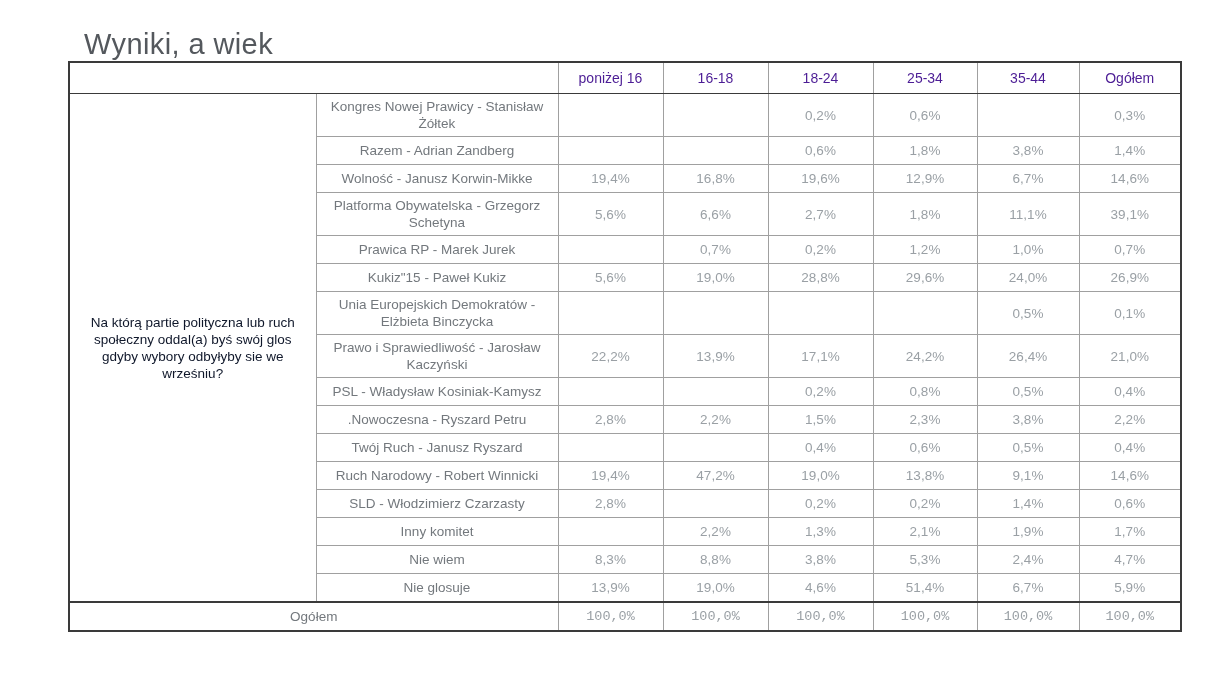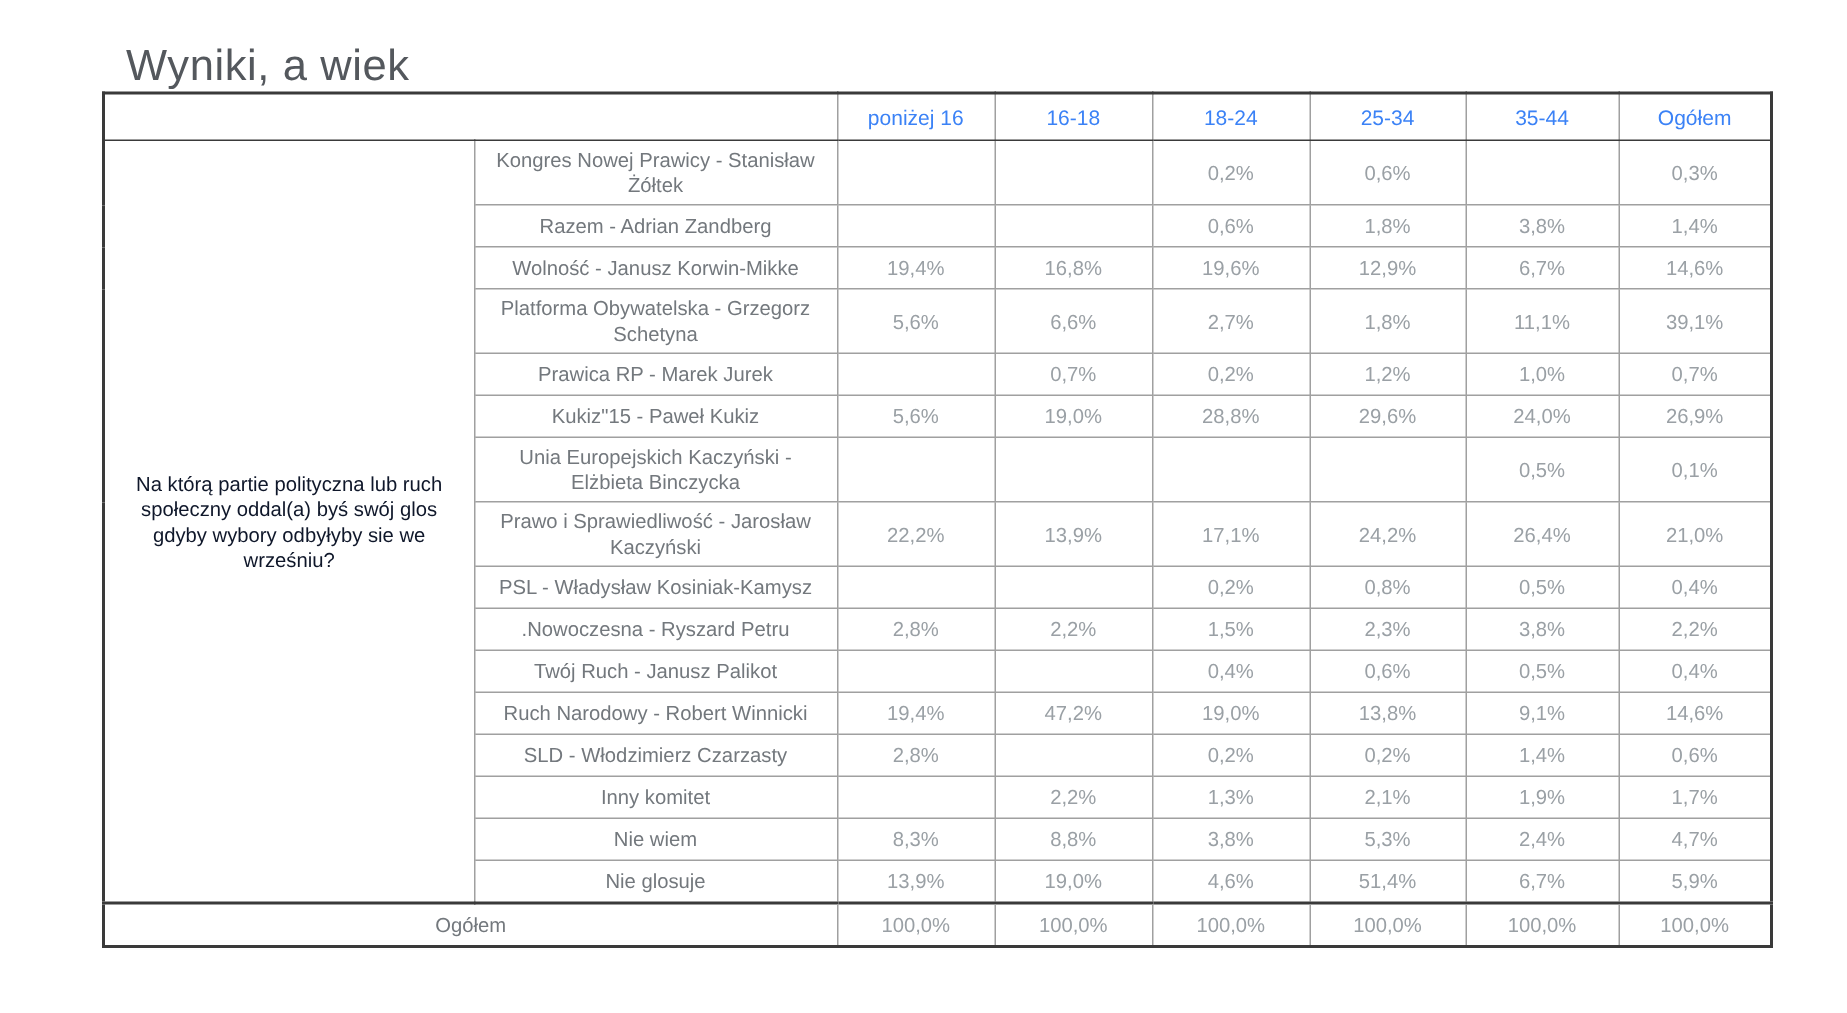--- a/index.html
+++ b/index.html
@@ -38,21 +38,21 @@
   th, td {
     border: 1px solid #a0a0a0;
     padding: 4px 6px;
     text-align: center;
     vertical-align: middle;
     line-height: 17px;
   }
   thead th {
     height: 22px;
     font-weight: normal;
-    color: #3b82f6;
+    color: #4c1d95;
     font-size: 14px;
     border-bottom: 1px solid #3a3a3a;
   }
   tbody td { height: 19px; }
   td.question-cell {
     color: #0f172a;
     padding: 4px 20px;
   }
   td.party-cell {
     color: #73787d;
@@ -60,21 +60,21 @@
   td.value-cell {
     color: #9aa0a5;
   }
   tfoot td {
     height: 19px;
     border-top: 2px solid #3a3a3a;
   }
   td.footer-label {
     color: #73787d;
   }
-  tfoot td.value-cell { color: #9aa0a5; }
+  tfoot td.value-cell { color: #9aa0a5; font-family: Liberation Mono, monospace; }
 </style>
 </head>
 <body>
 
 <div class="page">
   <h1 class="title">Wyniki, a wiek</h1>
 
   <table class="results-table">
     <colgroup>
       <col style="width:247px">
@@ -149,21 +149,21 @@
         <tr>
           <td class="party-cell">Kukiz"15 - Paweł Kukiz</td>
           <td class="value-cell">5,6%</td>
           <td class="value-cell">19,0%</td>
           <td class="value-cell">28,8%</td>
           <td class="value-cell">29,6%</td>
           <td class="value-cell">24,0%</td>
           <td class="value-cell">26,9%</td>
         </tr>
         <tr>
-          <td class="party-cell">Unia Europejskich Kaczyński - Elżbieta Binczycka</td>
+          <td class="party-cell">Unia Europejskich Demokratów - Elżbieta Binczycka</td>
           <td class="value-cell"></td>
           <td class="value-cell"></td>
           <td class="value-cell"></td>
           <td class="value-cell"></td>
           <td class="value-cell">0,5%</td>
           <td class="value-cell">0,1%</td>
         </tr>
         <tr>
           <td class="party-cell">Prawo i Sprawiedliwość - Jarosław Kaczyński</td>
           <td class="value-cell">22,2%</td>
@@ -185,21 +185,21 @@
         <tr>
           <td class="party-cell">.Nowoczesna - Ryszard Petru</td>
           <td class="value-cell">2,8%</td>
           <td class="value-cell">2,2%</td>
           <td class="value-cell">1,5%</td>
           <td class="value-cell">2,3%</td>
           <td class="value-cell">3,8%</td>
           <td class="value-cell">2,2%</td>
         </tr>
         <tr>
-          <td class="party-cell">Twój Ruch - Janusz Palikot</td>
+          <td class="party-cell">Twój Ruch - Janusz Ryszard</td>
           <td class="value-cell"></td>
           <td class="value-cell"></td>
           <td class="value-cell">0,4%</td>
           <td class="value-cell">0,6%</td>
           <td class="value-cell">0,5%</td>
           <td class="value-cell">0,4%</td>
         </tr>
         <tr>
           <td class="party-cell">Ruch Narodowy - Robert Winnicki</td>
           <td class="value-cell">19,4%</td>

